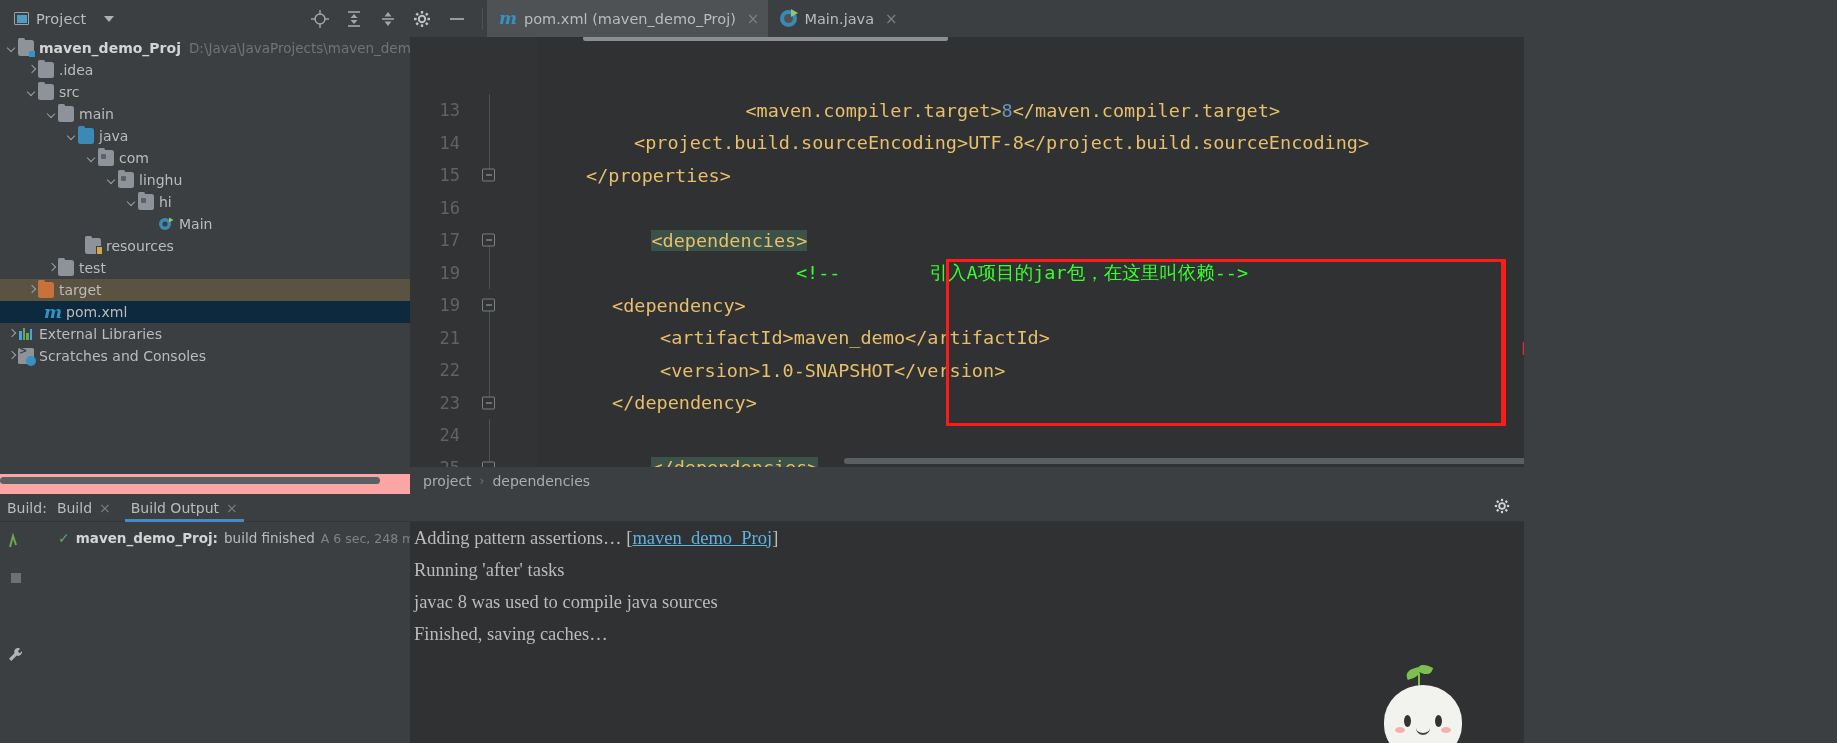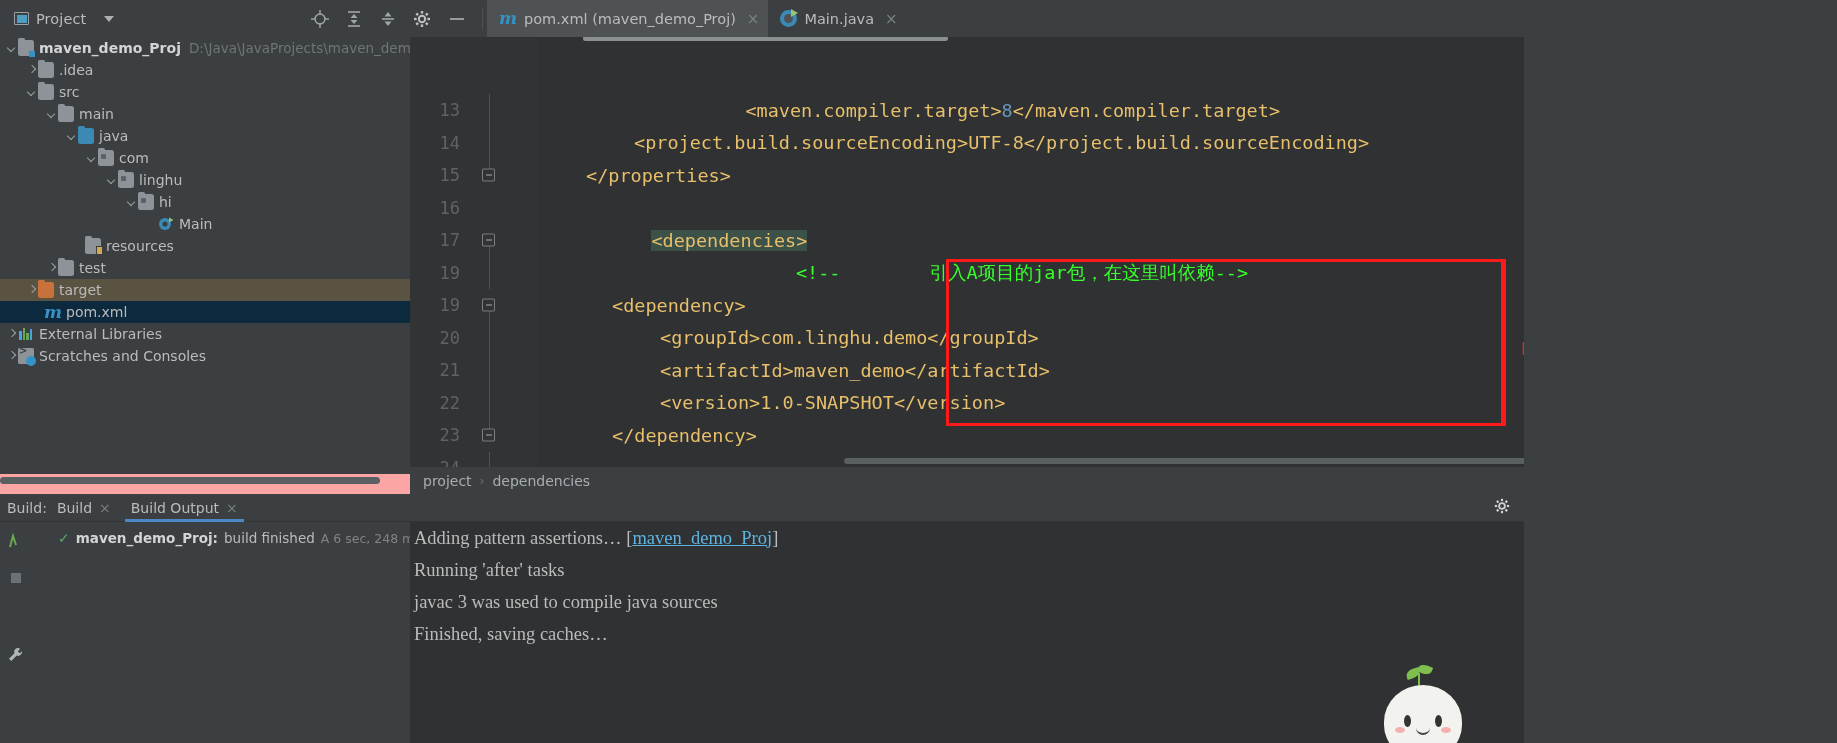--- a/index.html
+++ b/index.html
@@ -507,27 +507,20 @@
 
       <div class="cline">
         <span class="lnum">19</span>
         <span class="foldcol">
           <span class="foldline" style="top:22px;bottom:0"></span>
           <span class="foldmark"></span>
         </span>
         <span class="code tagc" style="padding-left:100px">&lt;dependency&gt;</span>
       </div>
 
-      <div class="cline">
-        <span class="lnum">20</span>
-        <span class="foldcol">
-            <span class="foldline" style="top:0;bottom:0"></span>
-          </span>
-        <span class="code tagc" style="padding-left:148px">&lt;groupId&gt;com.linghu.demo&lt;/groupId&gt;</span>
-      </div>
 
       <div class="cline">
         <span class="lnum">21</span>
         <span class="foldcol">
             <span class="foldline" style="top:0;bottom:0"></span>
           </span>
         <span class="code tagc" style="padding-left:148px">&lt;artifactId&gt;maven_demo&lt;/artifactId&gt;</span>
       </div>
 
       <div class="cline">
@@ -643,21 +636,21 @@
     </div>
 
     <div class="console">
       <div class="conline">
         <span>Adding pattern assertions… [</span><span class="link">maven_demo_Proj</span><span>]</span>
       </div>
       <div class="conline">
         <span>Running 'after' tasks</span>
       </div>
       <div class="conline">
-        <span>javac 3 was used to compile java sources</span>
+        <span>javac 8 was used to compile java sources</span>
       </div>
       <div class="conline">
         <span>Finished, saving caches…</span>
       </div>
 
       <div class="sprout">
         <i class="a"></i>
           <i class="b"></i>
           <span class="stem"></span>
       </div>

